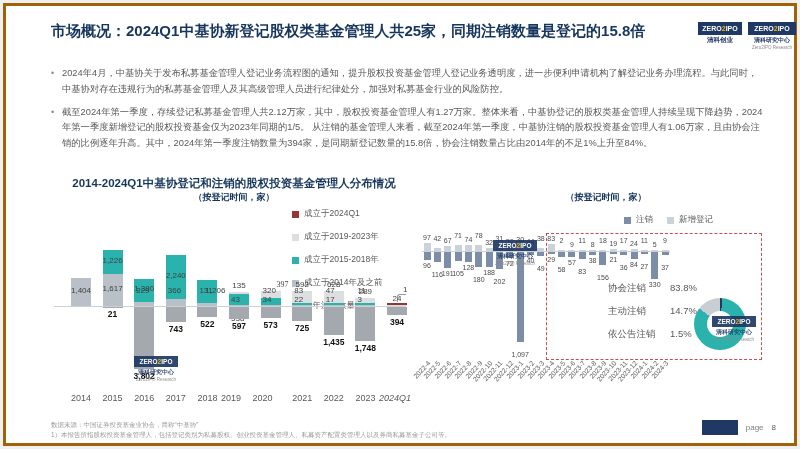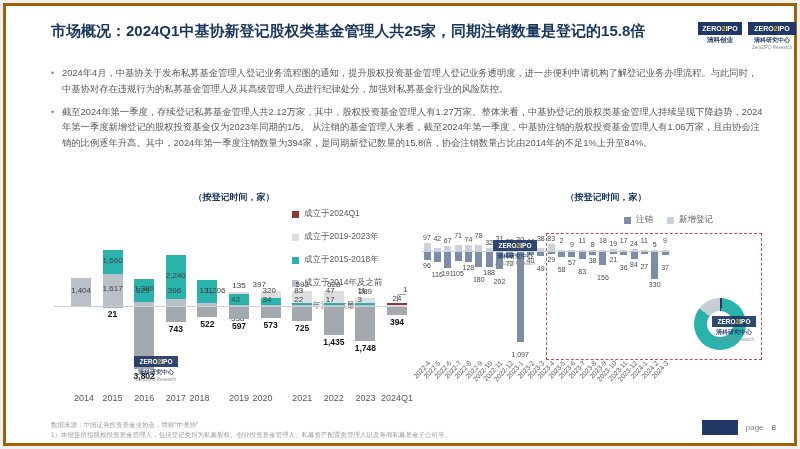--- a/index.html
+++ b/index.html
@@ -75,20 +75,21 @@
       <div class="bullet-row">
         <div class="bullet-dot">•</div>
         <div class="bullet-text">2024年4月，中基协关于发布私募基金管理人登记业务流程图的通知，提升股权投资基金管理人登记业务透明度，进一步便利申请机构了解登记业务办理流程。与此同时，中基协对存在违规行为的私募基金管理人及其高级管理人员进行纪律处分，加强对私募基金行业的风险防控。</div>
       </div>
       <div class="bullet-row">
         <div class="bullet-dot">•</div>
         <div class="bullet-text">截至2024年第一季度，存续登记私募基金管理人共2.12万家，其中，股权投资基金管理人有1.27万家。整体来看，中基协登记的股权类基金管理人持续呈现下降趋势，2024年第一季度新增登记的股权投资基金仅为2023年同期的1/5。 从注销的基金管理人来看，截至2024年第一季度，中基协注销的股权投资基金管理人有1.06万家，且由协会注销的比例逐年升高。其中，2024年第一季度注销数量为394家，是同期新登记数量的15.8倍，协会注销数量占比由2014年的不足1%上升至84%。</div>
       </div>
     </div>
 
+  <div class="chart-title" style="left:45px;top:170px;width:366px;">2014-2024Q1中基协登记和注销的股权投资基金管理人分布情况</div>
   <div class="chart-subtitle" style="left:45px;top:185px;width:366px;">（按登记时间，家）</div>
   <div class="abs" id="llegend" style="left:286px;top:202px;">
       <div class="legend-item">
         <div class="legend-swatch" style="background: rgb(148, 54, 52);"></div>
         <div class="legend-label">成立于2024Q1</div>
       </div>
       <div class="legend-item">
         <div class="legend-swatch" style="background: rgb(220, 222, 224);"></div>
         <div class="legend-label">成立于2019-2023年</div>
       </div>
@@ -100,65 +101,65 @@
         <div class="legend-swatch" style="background: rgb(185, 192, 199);"></div>
         <div class="legend-label">成立于2014年及之前</div>
       </div>
       <div class="legend-item">
         <div class="legend-swatch" style="background: rgb(163, 169, 175);"></div>
         <div class="legend-label">当年注销数量</div>
       </div>
     </div>
   <div class="abs" id="lchart" style="inset:0;">
       <div class="axis" style="position: absolute; left: 48px; top: 300px; width: 352px;"></div>
-      <div class="xlab" style="position: absolute; left: 68px; top: 388px; width: 36px; text-align: left;">2014</div>
+      <div class="xlab" style="position: absolute; left: 57px; top: 388px; width: 36px; text-align: center;">2014</div>
       <div class="bar" style="position: absolute; left: 65px; top: 272.471px; width: 20px; height: 27.5294px; background: rgb(185, 192, 199);"></div>
       <div class="seglab" style="position: absolute; left: 57px; top: 281.235px; width: 36px; text-align: center;">1,404</div>
       <div class="xlab" style="position: absolute; left: 88.6px; top: 388px; width: 36px; text-align: center;">2015</div>
       <div class="bar" style="position: absolute; left: 96.6px; top: 268.294px; width: 20px; height: 31.7059px; background: rgb(185, 192, 199);"></div>
       <div class="bar" style="position: absolute; left: 96.6px; top: 244.255px; width: 20px; height: 24.0392px; background: rgb(42, 179, 173);"></div>
-      <div class="seglab" style="position: absolute; left: 88.6px; top: 251.275px; width: 36px; text-align: center;">1,660</div>
+      <div class="seglab" style="position: absolute; left: 88.6px; top: 251.275px; width: 36px; text-align: center;">1,226</div>
       <div class="seglab" style="position: absolute; left: 88.6px; top: 279.147px; width: 36px; text-align: center;">1,617</div>
       <div class="bar" style="position: absolute; left: 96.6px; top: 301px; width: 20px; height: 0.411765px; background: rgb(163, 169, 175);"></div>
       <div class="dereglab" style="position: absolute; left: 87.6px; top: 304.412px; width: 38px; text-align: center;">21</div>
       <div class="xlab" style="position: absolute; left: 120.2px; top: 388px; width: 36px; text-align: center;">2016</div>
       <div class="bar" style="position: absolute; left: 128.2px; top: 295.51px; width: 20px; height: 4.4902px; background: rgb(185, 192, 199);"></div>
       <div class="bar" style="position: absolute; left: 128.2px; top: 272.569px; width: 20px; height: 22.9412px; background: rgb(42, 179, 173);"></div>
       <div class="seglab" style="position: absolute; left: 120.2px; top: 279.039px; width: 36px; text-align: center;">1,380</div>
       <div class="seglab" style="position: absolute; left: 130.2px; top: 281px; width: 30px;">229</div>
       <div class="bar" style="position: absolute; left: 128.2px; top: 301px; width: 20px; height: 62px; background: rgb(163, 169, 175);"></div>
       <div class="dereglab" style="position: absolute; left: 119.2px; top: 366px; width: 38px; text-align: center;">3,802</div>
       <div class="xlab" style="position: absolute; left: 151.8px; top: 388px; width: 36px; text-align: center;">2017</div>
       <div class="bar" style="position: absolute; left: 159.8px; top: 292.824px; width: 20px; height: 7.17647px; background: rgb(185, 192, 199);"></div>
       <div class="bar" style="position: absolute; left: 159.8px; top: 248.902px; width: 20px; height: 43.9216px; background: rgb(42, 179, 173);"></div>
       <div class="seglab" style="position: absolute; left: 151.8px; top: 265.863px; width: 36px; text-align: center;">2,240</div>
       <div class="seglab" style="position: absolute; left: 161.8px; top: 281px; width: 30px;">366</div>
       <div class="bar" style="position: absolute; left: 159.8px; top: 301px; width: 20px; height: 14.5686px; background: rgb(163, 169, 175);"></div>
       <div class="dereglab" style="position: absolute; left: 150.8px; top: 318.569px; width: 38px; text-align: center;">743</div>
-      <div class="xlab" style="position: absolute; left: 183.4px; top: 388px; width: 36px; text-align: left;">2018</div>
+      <div class="xlab" style="position: absolute; left: 183.4px; top: 388px; width: 36px; text-align: center;">2018</div>
       <div class="bar" style="position: absolute; left: 191.4px; top: 297.431px; width: 20px; height: 2.56863px; background: rgb(185, 192, 199);"></div>
       <div class="bar" style="position: absolute; left: 191.4px; top: 273.784px; width: 20px; height: 23.6471px; background: rgb(42, 179, 173);"></div>
       <div class="seglab" style="position: absolute; left: 183.4px; top: 280.608px; width: 36px; text-align: right;">1,206</div>
       <div class="seglab" style="position: absolute; left: 193.4px; top: 281px; width: 30px;">131</div>
       <div class="bar" style="position: absolute; left: 191.4px; top: 301px; width: 20px; height: 10.2353px; background: rgb(163, 169, 175);"></div>
       <div class="dereglab" style="position: absolute; left: 182.4px; top: 314.235px; width: 38px; text-align: center;">522</div>
-      <div class="xlab" style="position: absolute; left: 215px; top: 388px; width: 36px; text-align: center;">2019</div>
+      <div class="xlab" style="position: absolute; left: 215px; top: 388px; width: 36px; text-align: left;">2019</div>
       <div class="bar" style="position: absolute; left: 223px; top: 298.7px; width: 20px; height: 1.3px; background: rgb(185, 192, 199);"></div>
       <div class="bar" style="position: absolute; left: 223px; top: 288.151px; width: 20px; height: 10.549px; background: rgb(42, 179, 173);"></div>
       <div class="bar" style="position: absolute; left: 223px; top: 285.504px; width: 20px; height: 2.64706px; background: rgb(220, 222, 224);"></div>
       <div class="seglab" style="position: absolute; left: 215px; top: 275.504px; width: 36px; text-align: center;">135</div>
       <div class="seglab" style="position: absolute; left: 225px; top: 281px; width: 30px; margin-top: 28px;">538</div>
       <div class="seglab" style="position: absolute; left: 225px; top: 290px; width: 30px;">43</div>
       <div class="bar" style="position: absolute; left: 223px; top: 301px; width: 20px; height: 11.7059px; background: rgb(163, 169, 175);"></div>
       <div class="dereglab" style="position: absolute; left: 214px; top: 315.706px; width: 38px; text-align: center;">597</div>
       <div class="xlab" style="position: absolute; left: 246.6px; top: 388px; width: 36px; text-align: left;">2020</div>
       <div class="bar" style="position: absolute; left: 254.6px; top: 298.7px; width: 20px; height: 1.3px; background: rgb(185, 192, 199);"></div>
       <div class="bar" style="position: absolute; left: 254.6px; top: 292.425px; width: 20px; height: 6.27451px; background: rgb(42, 179, 173);"></div>
       <div class="bar" style="position: absolute; left: 254.6px; top: 284.641px; width: 20px; height: 7.78431px; background: rgb(220, 222, 224);"></div>
-      <div class="seglab" style="position: absolute; left: 246.6px; top: 274.641px; width: 36px; text-align: left;">397</div>
+      <div class="seglab" style="position: absolute; left: 246.6px; top: 274.641px; width: 36px; text-align: right; font-family: Liberation Serif, serif;">397</div>
       <div class="seglab" style="position: absolute; left: 256.6px; top: 281px; width: 30px;">320</div>
       <div class="seglab" style="position: absolute; left: 256.6px; top: 290px; width: 30px;">34</div>
       <div class="bar" style="position: absolute; left: 254.6px; top: 301px; width: 20px; height: 11.2353px; background: rgb(163, 169, 175);"></div>
       <div class="dereglab" style="position: absolute; left: 245.6px; top: 315.235px; width: 38px; text-align: center;">573</div>
       <div class="xlab" style="position: absolute; left: 278.2px; top: 388px; width: 36px; text-align: center;">2021</div>
       <div class="bar" style="position: absolute; left: 286.2px; top: 298.7px; width: 20px; height: 1.3px; background: rgb(185, 192, 199);"></div>
       <div class="bar" style="position: absolute; left: 286.2px; top: 297.073px; width: 20px; height: 1.62745px; background: rgb(42, 179, 173);"></div>
       <div class="bar" style="position: absolute; left: 286.2px; top: 285.465px; width: 20px; height: 11.6078px; background: rgb(220, 222, 224);"></div>
       <div class="seglab" style="position: absolute; left: 278.2px; top: 275.465px; width: 36px; text-align: center;">592</div>
       <div class="seglab" style="position: absolute; left: 288.2px; top: 281px; width: 30px;">83</div>
@@ -176,21 +177,21 @@
       <div class="dereglab" style="position: absolute; left: 308.8px; top: 332.137px; width: 38px; text-align: center;">1,435</div>
       <div class="xlab" style="position: absolute; left: 341.4px; top: 388px; width: 36px; text-align: center;">2023</div>
       <div class="bar" style="position: absolute; left: 349.4px; top: 298.7px; width: 20px; height: 1.3px; background: rgb(185, 192, 199);"></div>
       <div class="bar" style="position: absolute; left: 349.4px; top: 297.4px; width: 20px; height: 1.3px; background: rgb(42, 179, 173);"></div>
       <div class="bar" style="position: absolute; left: 349.4px; top: 291.733px; width: 20px; height: 5.66667px; background: rgb(220, 222, 224);"></div>
       <div class="seglab" style="position: absolute; left: 341.4px; top: 281.733px; width: 36px; text-align: center;">289</div>
       <div class="seglab" style="position: absolute; left: 351.4px; top: 281px; width: 30px;">11</div>
       <div class="seglab" style="position: absolute; left: 351.4px; top: 290px; width: 30px;">3</div>
       <div class="bar" style="position: absolute; left: 349.4px; top: 301px; width: 20px; height: 34.2745px; background: rgb(163, 169, 175);"></div>
       <div class="dereglab" style="position: absolute; left: 340.4px; top: 338.275px; width: 38px; text-align: center;">1,748</div>
-      <div class="xlab" style="position: absolute; left: 373px; top: 388px; width: 36px; text-align: center;">2024Q1</div>
+      <div class="xlab" style="position: absolute; left: 373px; top: 388px; width: 36px; text-align: left; font-style: italic;">2024Q1</div>
       <div class="bar" style="position: absolute; left: 381px; top: 298.7px; width: 20px; height: 1.3px; background: rgb(220, 222, 224);"></div>
       <div class="bar" style="position: absolute; left: 381px; top: 297.4px; width: 20px; height: 1.3px; background: rgb(148, 54, 52);"></div>
       <div class="seglab" style="position: absolute; left: 397px; top: 280.4px;">1</div>
       <div style="position: absolute; left: 391px; top: 288.4px; width: 8px; height: 7px; border-left: 1px solid rgb(153, 153, 153); border-top: 1px solid rgb(153, 153, 153); border-top-left-radius: 3px;"></div>
       <div class="seglab" style="position: absolute; left: 373px; top: 288.7px; width: 36px; text-align: center;">24</div>
       <div class="bar" style="position: absolute; left: 381px; top: 301px; width: 20px; height: 7.72549px; background: rgb(163, 169, 175);"></div>
       <div class="dereglab" style="position: absolute; left: 372px; top: 311.725px; width: 38px; text-align: center;">394</div>
     </div>
 
   <div class="chart-subtitle" style="left:420px;top:185px;width:360px;">（按登记时间，家）</div>
@@ -322,20 +323,34 @@
       <div class="rlab" style="position: absolute; left: 639.7px; top: 235px; width: 18px; text-align: center;">5</div>
       <div class="bar" style="position: absolute; left: 645.2px; top: 246px; width: 7px; height: 27.06px; background: rgb(123, 141, 167);"></div>
       <div class="rlab" style="position: absolute; left: 637.7px; top: 275.06px; width: 22px; text-align: center;">330</div>
       <div class="mlab" style="position: absolute; left: 659.05px; top: 354px; transform: rotate(-48deg) translateX(-100%); transform-origin: 0px 0px;">2024-3</div>
       <div class="bar" style="position: absolute; left: 655.55px; top: 244px; width: 7px; height: 1px; background: rgb(204, 210, 217);"></div>
       <div class="rlab" style="position: absolute; left: 650.05px; top: 231px; width: 18px; text-align: center;">9</div>
       <div class="bar" style="position: absolute; left: 655.55px; top: 246px; width: 7px; height: 3.034px; background: rgb(123, 141, 167);"></div>
       <div class="rlab" style="position: absolute; left: 648.05px; top: 258.034px; width: 22px; text-align: center;">37</div>
     </div>
 
+  <div class="stats" id="stats">
+      <div class="stat-row">
+        <div class="stat-label">协会注销</div>
+        <div class="stat-value">83.8%</div>
+      </div>
+      <div class="stat-row">
+        <div class="stat-label">主动注销</div>
+        <div class="stat-value">14.7%</div>
+      </div>
+      <div class="stat-row">
+        <div class="stat-label">依公告注销</div>
+        <div class="stat-value">1.5%</div>
+      </div>
+    </div>
   <div class="donut" id="donut" style="background: conic-gradient(rgb(31, 56, 100) 0%, rgb(31, 56, 100) 1.5%, rgb(42, 179, 173) 1.5%, rgb(42, 179, 173) 85.3%, rgb(201, 206, 212) 85.3%, rgb(201, 206, 212) 100%);">
     <div class="donut-hole"></div>
   </div>
 
   <div id="wm-holder"></div>
 
   <div class="footnotes">
     <div>数据来源：中国证券投资基金业协会，简称“中基协”</div>
     <div>1）本报告所指股权投资基金管理人，包括登记类别为私募股权、创业投资基金管理人、私募资产配置类管理人以及券商私募基金子公司等。</div>
   </div>

